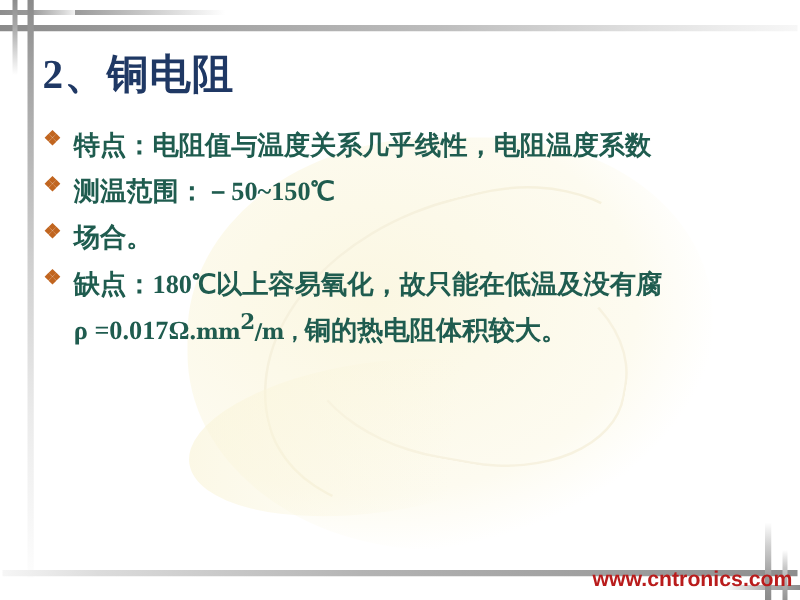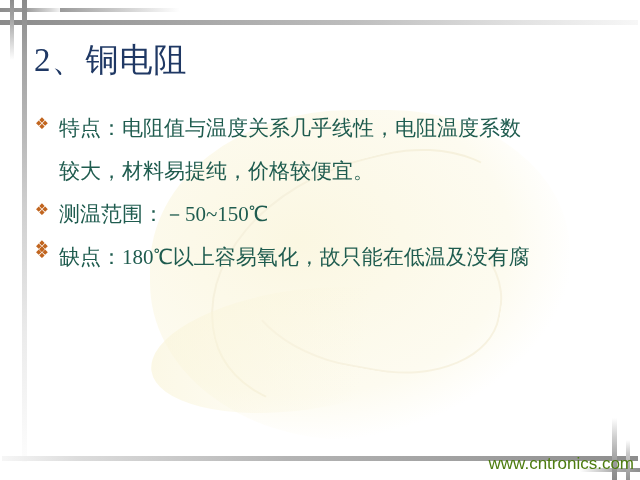--- a/index.html
+++ b/index.html
@@ -7,20 +7,21 @@
     padding: 0;
     background: #ffffff;
   }
   #slide {
     position: relative;
     width: 640px;
     height: 480px;
     overflow: hidden;
     background: #ffffff;
     font-family: "Liberation Serif", serif;
+    font-weight: bold;
   }
 
   
   .swirl-wrap {
     position: absolute;
     inset: 0;
     pointer-events: none;
     z-index: 0;
   }
   .swirl-a {
@@ -126,32 +127,32 @@
     position: absolute;
     left: 0;
     top: 2px;
     width: 18px;
     height: 18px;
     color: #c1651f;
     font-size: 16px;
     line-height: 18px;
     text-align: center;
   }
-  .bullet .txt { display: block; margin-top: 12px; }
+  .bullet .txt { display: block; }
   .sub { display: block; }
   .sup { font-size: 0.68em; vertical-align: super; }
   .mmunit { font-family: "DejaVu Serif", serif; font-size: 0.82em; letter-spacing: -0.5px; }
 
   
   .watermark {
     position: absolute;
     right: 6px;
     bottom: 6px;
     z-index: 4;
-    color: #4d7c0f;
+    color: #b91c1c;
     font-family: "Liberation Sans", sans-serif;
     font-size: 17px;
     letter-spacing: 0px;
     white-space: nowrap;
   }
 </style>
 </head>
 <body>
 
 <div id="slide">
@@ -174,34 +175,38 @@
   <div class="rule rule-v bot-v1"></div>
   <div class="rule rule-v bot-v2"></div>
 
   <div class="title">2、铜电阻</div>
 
   <div class="body">
 
     <div class="bullet">
       <span class="marker">❖</span>
       <span class="txt">特点：电阻值与温度关系几乎线性，电阻温度系数</span>
-      <span class="txt sub">较大，材料易提纯，价格较便宜。</span>
     </div>
 
     <div class="bullet">
       <span class="marker">❖</span>
       <span class="txt">测温范围：－50~150℃</span>
     </div>
 
     <div class="bullet">
       <span class="marker">❖</span>
+      <span class="txt sub">场合。</span>
     </div>
 
     <div class="bullet">
       <span class="marker">❖</span>
       <span class="txt">缺点：180℃以上容易氧化，故只能在低温及没有腐</span>
+      <span class="txt sub">
+        <span>ρ</span>
+        <span>=0.017Ω.</span><span class="mmunit">mm</span><span class="mmunit sup">2</span><span class="mmunit">/m，</span><span>铜的热电阻体积较大。</span>
+      </span>
     </div>
 
   </div>
 
   <div class="watermark">www.cntronics.com</div>
 
 </div>
 
 </body></html>

